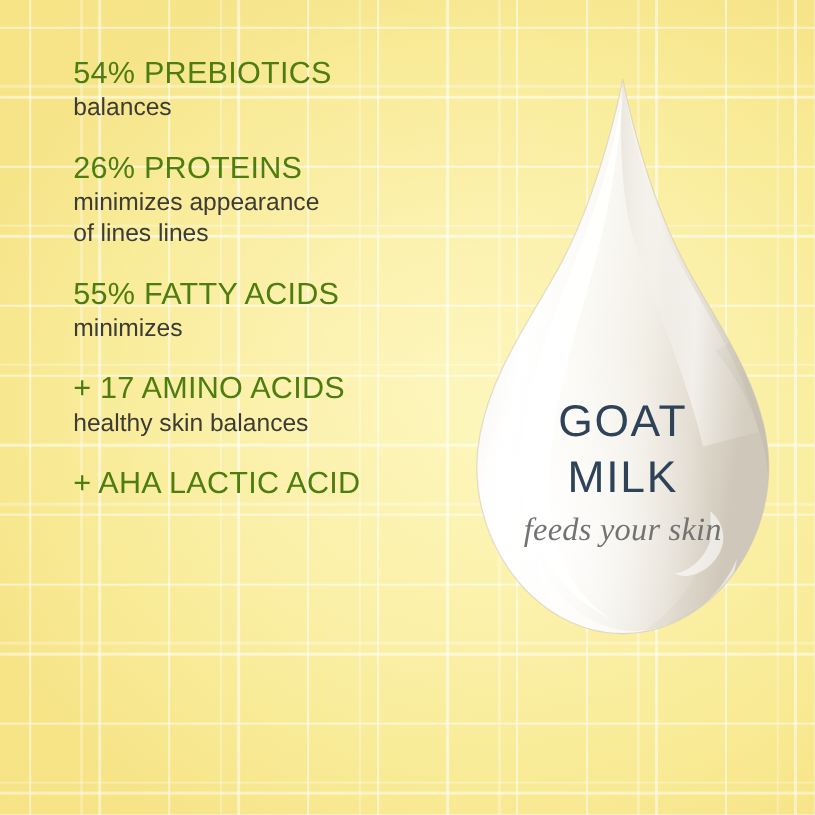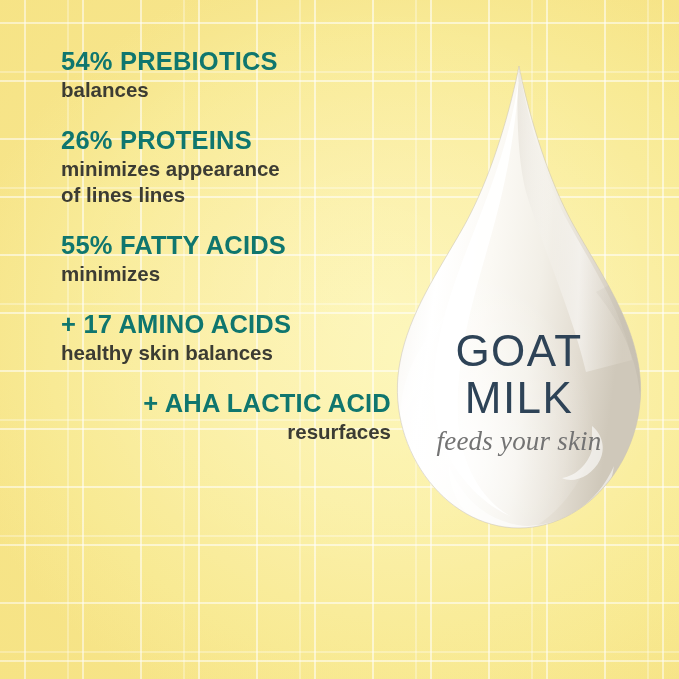--- a/index.html
+++ b/index.html
@@ -67,34 +67,34 @@
   }
 
   
   .ingredients {
     position: absolute;
     left: 61px;
     top: 46px;
     width: 330px;
   }
   .ing-block { margin-bottom: 22px; }
-  .ing-block:last-child { margin-bottom: 4px; text-align: right; }
+  .ing-block:last-child { margin-bottom: 4px; }
   .ing-head {
     font-size: 25.5px;
     line-height: 30px;
     letter-spacing: 0.2px;
-    color: #0f766e;
-    font-weight: 700;
+    color: #4d7c0f;
+    font-weight: 400;
     white-space: pre-line;
   }
   .ing-sub {
     font-size: 20.5px;
     line-height: 26px;
     color: #3c3c33;
-    font-weight: 700;
+    font-weight: 400;
     margin-top: 1px;
     white-space: pre-line;
   }
 
   
   .droplet-wrap {
     position: absolute;
     left: 386px;
     top: 62px;
     width: 266px;
@@ -108,21 +108,21 @@
     top: 0;
     width: 266px;
     text-align: center;
     pointer-events: none;
   }
   .goat-milk {
     position: absolute;
     top: 265px;
     width: 266px;
     color: #2e4357;
-    font-size: 44px;
+    font-size: 37px;
     line-height: 47px;
     letter-spacing: 1.4px;
     font-weight: 400;
     white-space: pre-line;
   }
   .tagline {
     position: absolute;
     top: 364px;
     width: 266px;
     color: #737373;
@@ -161,21 +161,20 @@
     </div>
 
     <div class="ing-block">
       <div class="ing-head">+ 17 AMINO ACIDS</div>
       <div class="ing-sub">healthy skin balances</div>
     </div>
 
 
     <div class="ing-block">
       <div class="ing-head">+ AHA LACTIC ACID</div>
-      <div class="ing-sub">resurfaces</div>
     </div>
 
   </div>
 
   <div class="droplet-wrap">
     <svg class="droplet-svg" viewBox="0 0 266 490">
       <defs>
         <linearGradient id="dropBody" x1="0" y1="0" x2="1" y2="0.25">
           <stop offset="0%" stop-color="#e9e4da"></stop>
           <stop offset="10%" stop-color="#f6f3ec"></stop>

